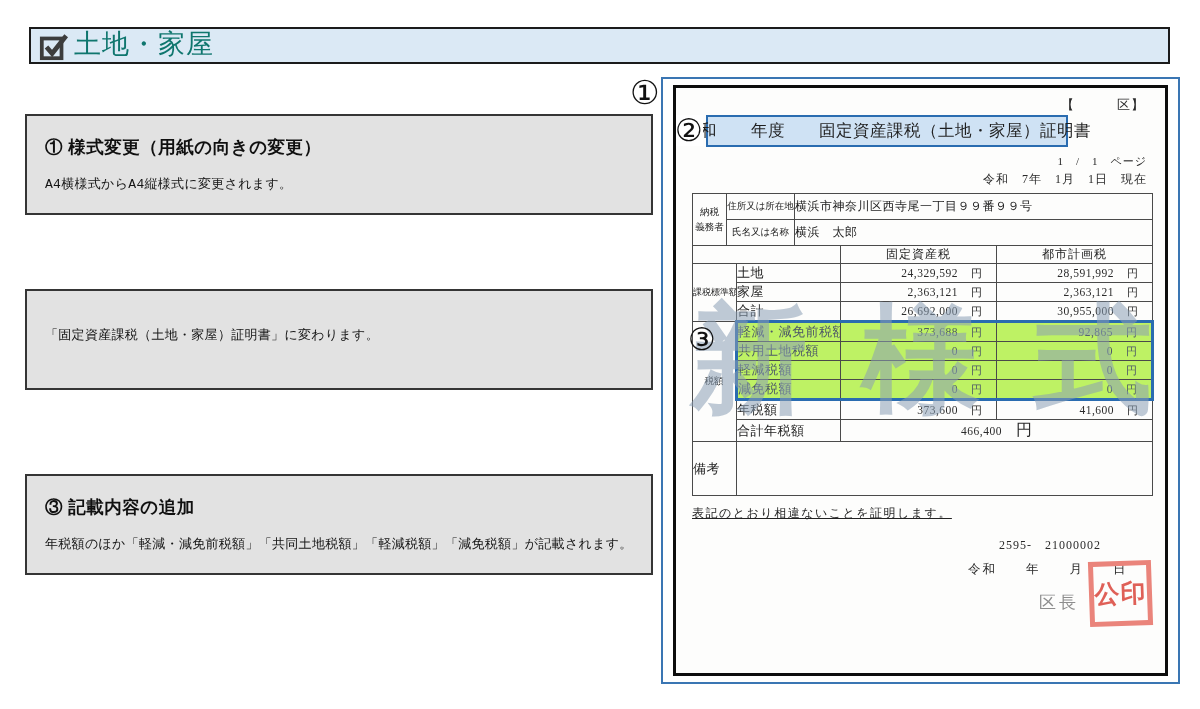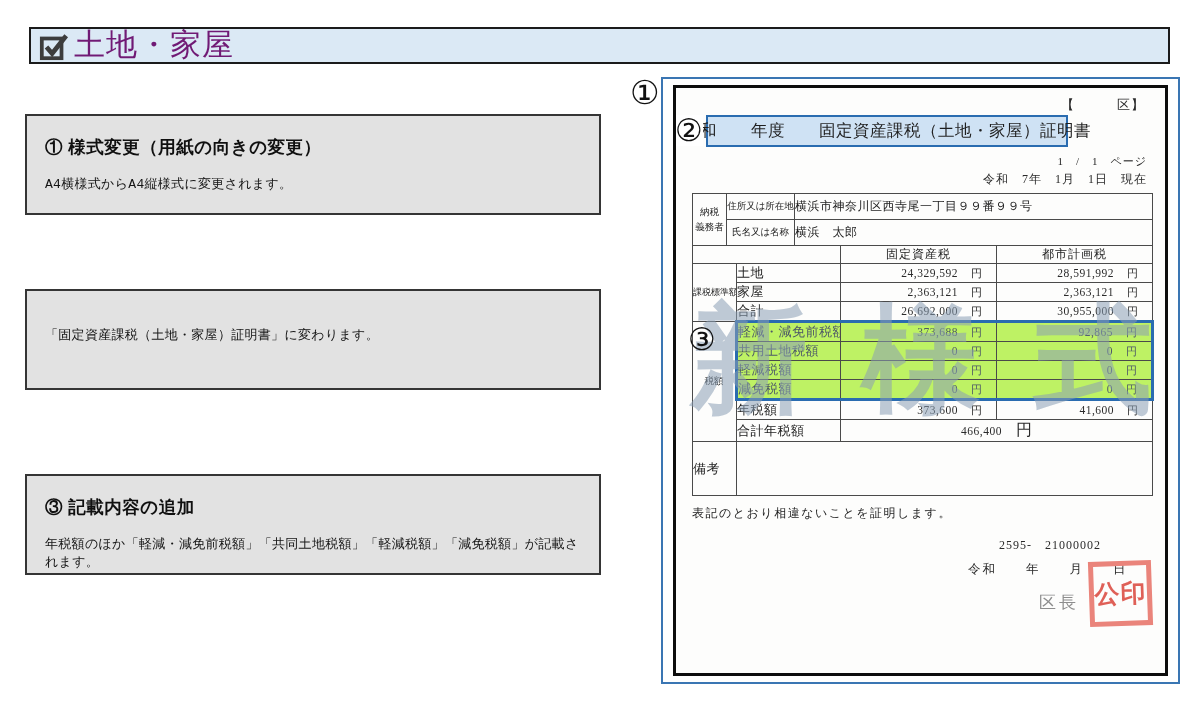--- a/index.html
+++ b/index.html
@@ -4,25 +4,25 @@
 <style>
   * { margin:0; padding:0; box-sizing:border-box; }
   body { width:1200px; height:709px; background:#ffffff; font-family:"Liberation Sans", sans-serif; position:relative; overflow:hidden; }
 
   
   .header-bar{
     position:absolute; left:29px; top:27px; width:1141px; height:37px;
     background:#dbe9f5; border:2px solid #1b1b1b;
     display:flex; align-items:center; padding-left:8px; gap:5px;
   }
-  .header-title{ font-size:31px; color:#701a75; letter-spacing:1px; line-height:1; padding-bottom:2px; }
+  .header-title{ font-size:27px; color:#0f766e; letter-spacing:1px; line-height:1; padding-bottom:2px; }
 
   
   .note-box{
-    position:absolute; left:25px; width:576px; height:101px;
+    position:absolute; left:25px; width:628px; height:101px;
     background:#e2e2e2; border:2px solid #353535; padding:19px 18px 0 18px;
   }
   .note-box.n1{ top:114px; } .note-box.n2{ top:289px; } .note-box.n3{ top:474px; }
   .note-title{ font-size:17.5px; font-weight:bold; color:#101010; letter-spacing:0.5px; }
   .note-body{ font-size:13px; color:#141414; margin-top:16px; letter-spacing:0.3px;font-family:Liberation Mono, monospace; }
 
   
   .anno{ font-family:"DejaVu Sans", sans-serif; color:#111; line-height:1; }
   .anno-1{ position:absolute; left:630px; top:76px; font-size:33px; }
   .anno-2{ position:absolute; left:-31px; top:0px; font-size:31px; background:#fff; }
@@ -65,21 +65,21 @@
   .val-center .n{ font-size:11.5px; letter-spacing:0.5px; }
 
   
   td.hl{ background:#bef264; }
   td.hl .n, td.hl .yen, td.hl.lbl-sub{ color:#4d5868; }
   tr.hl-top td.hl{ border-top:3px solid #2a6cb0; }
   tr.hl-bottom td.hl{ border-bottom:3px solid #2a6cb0; }
   td.hl-left{ border-left:3px solid #2a6cb0; }
   td.hl-right{ border-right:3px solid #2a6cb0; }
 
-  .cert-statement{ margin-top:9px; font-size:12px; letter-spacing:1.5px; color:#222; }
+  .cert-statement{ margin-top:9px; font-size:12px; letter-spacing:1.5px; color:#222;text-decoration:underline; }
 
   .cert-serial{ position:absolute; left:292px; top:449px; font-size:12px; letter-spacing:1px;margin-left:31px; }
   .cert-issue-date{ position:absolute; left:292px; top:473px; font-size:12.5px; letter-spacing:2px; }
   .cert-signer{ position:absolute; left:363px; top:503px; font-size:17px; color:#8d8d8d; letter-spacing:3px; }
   .cert-seal{
     position:absolute; left:413px; top:473px; width:63px; height:65px;
     border:5px solid #ea847b; color:#df6057; transform:rotate(-2deg);
     display:flex; align-items:center; justify-content:center;
     font-size:25px; font-weight:bold; letter-spacing:1px;
     font-family:"DejaVu Sans", sans-serif;

